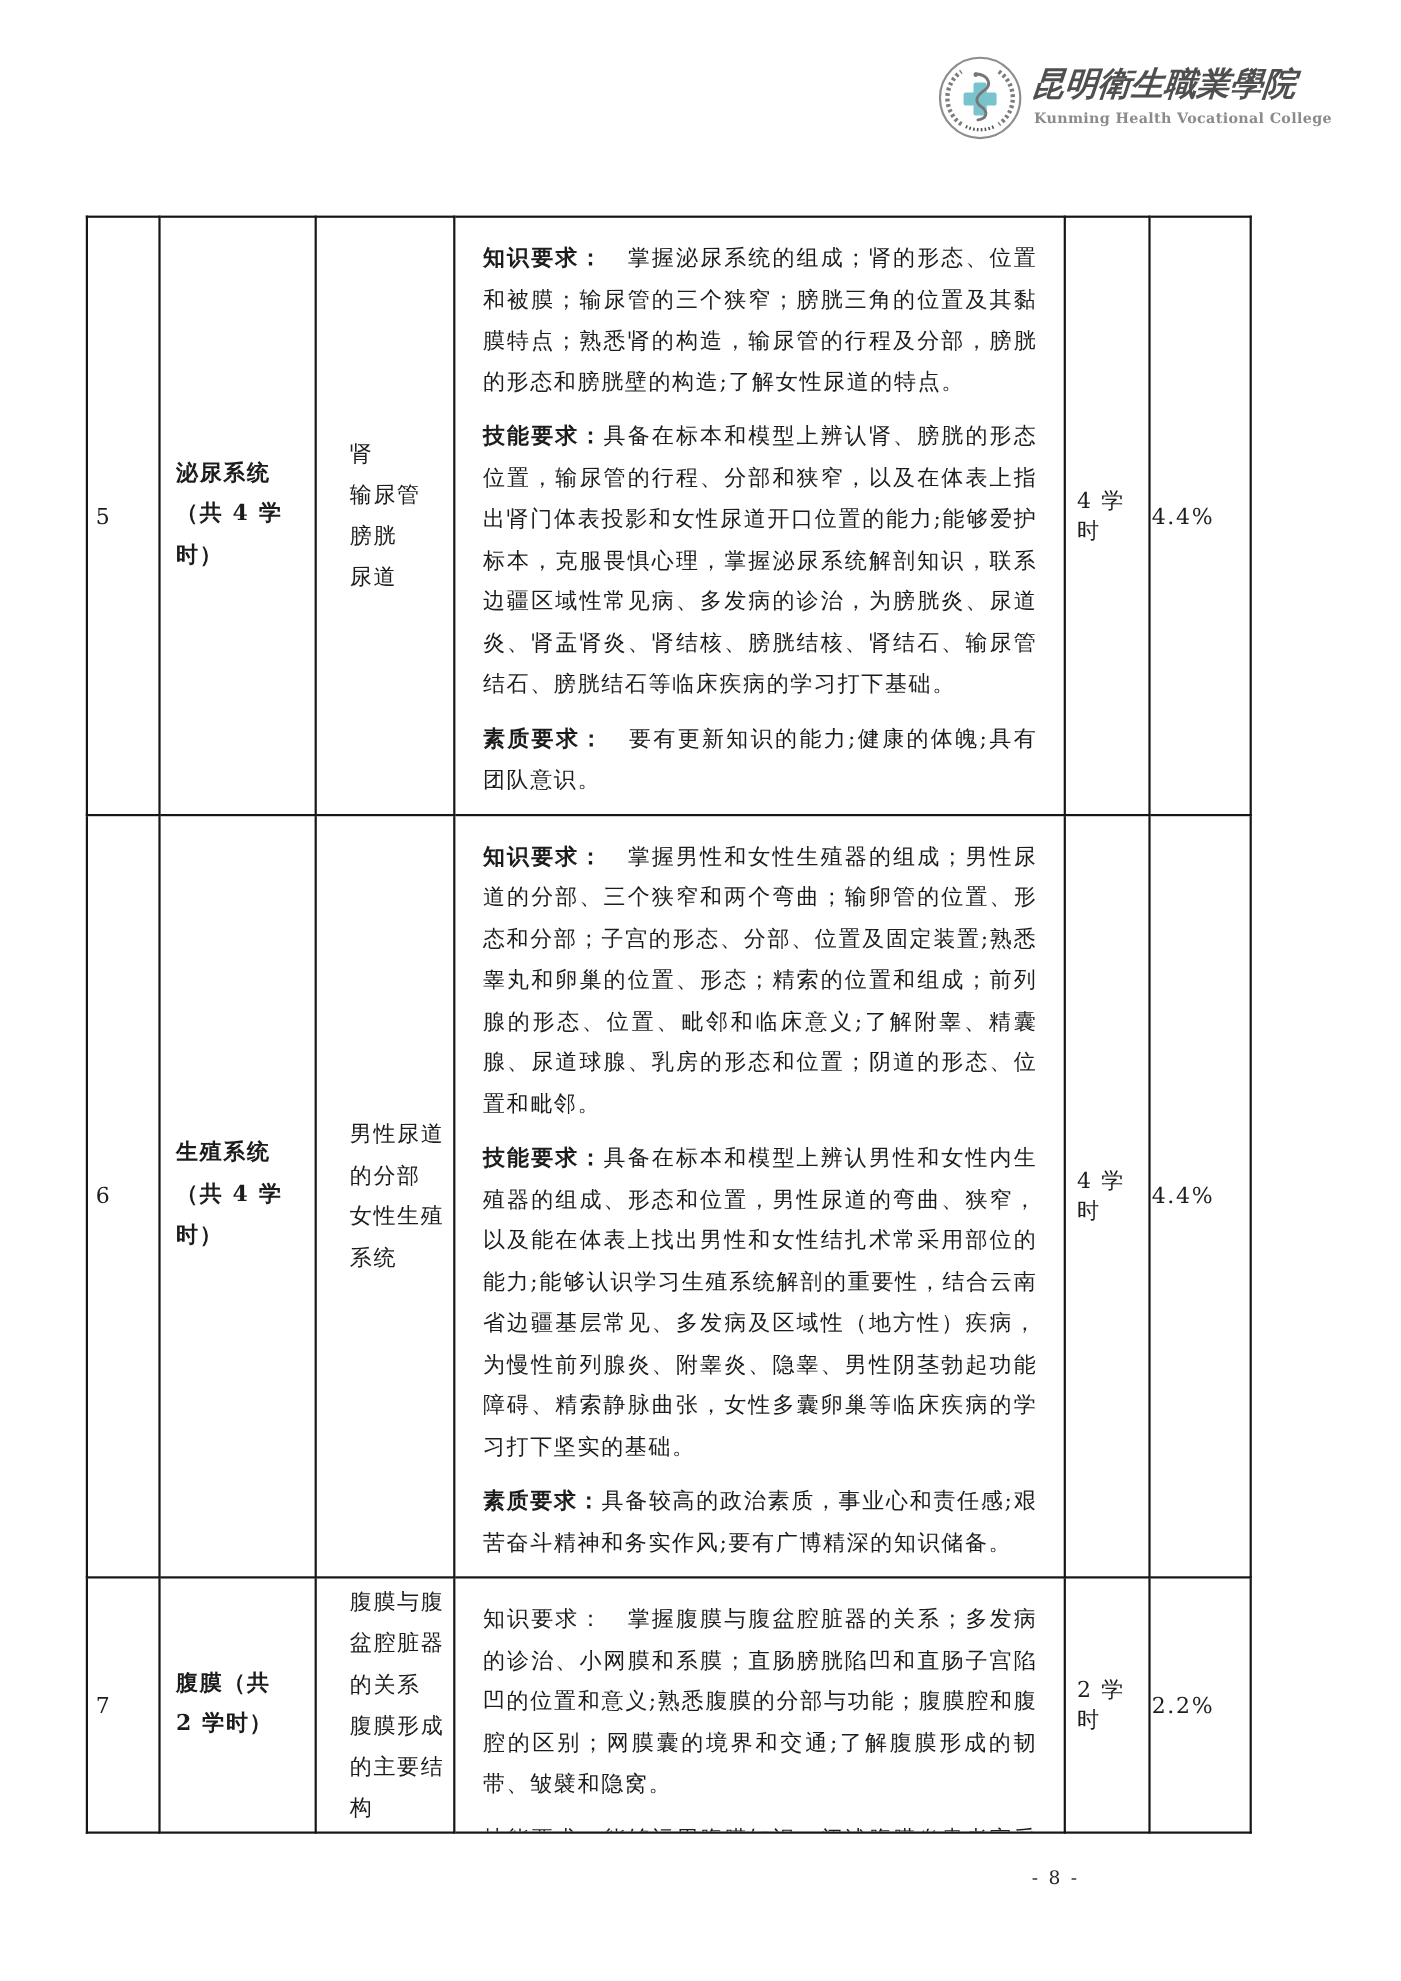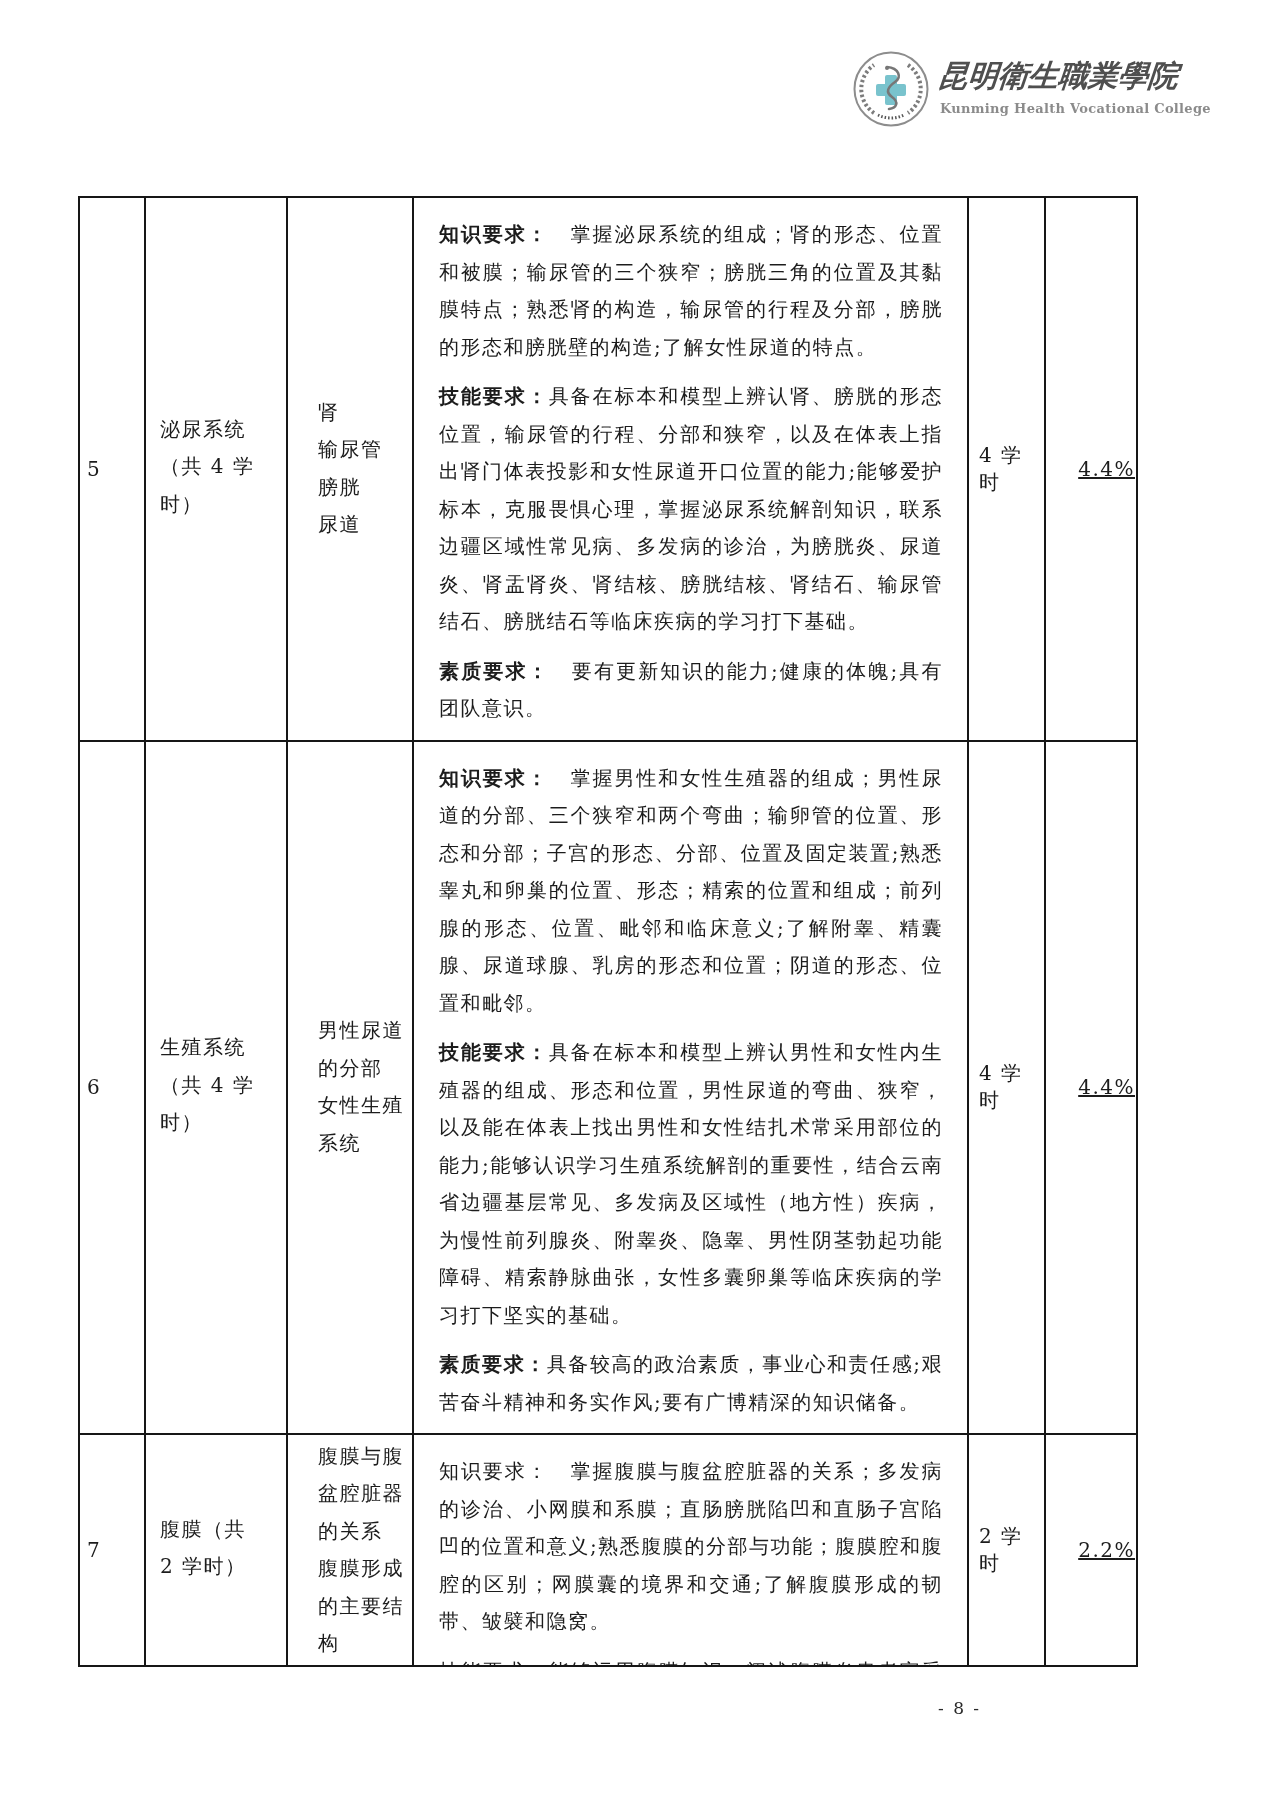--- a/index.html
+++ b/index.html
@@ -24,25 +24,25 @@
   
   table.syllabus {
     position:absolute; left:78px; top:196px;
     border-collapse:collapse; table-layout:fixed; width:1058px;
     font-size:20px; letter-spacing:1.5px; color:#1c1c1c;
   }
   table.syllabus td { border:2px solid #161616; vertical-align:middle; }
   tr.r5 { height:531px; } tr.r6 { height:616px; } tr.r7 { height:230px; }
 
   td.c-no  { padding-left:7px; vertical-align:middle; }
-  td.c-sys { padding:0 21px 4px 14px; line-height:37.5px; }
+  td.c-sys { padding:0 21px 4px 14px; line-height:37.5px;font-weight:bold; }
   td.c-top { padding:0 6px 0 30px; line-height:37.5px; }
   td.c-req { vertical-align:top; padding:6px 12px 0 13px; line-height:37.5px; text-align:justify; }
   td.c-hrs { padding:0 10px; line-height:27px; }
-  td.c-pct { text-align:right;text-decoration:underline; }
+  td.c-pct { text-align:left; }
 
   td.c-req p { margin:12px; }
   .lbl { font-weight:700; font-family:"DejaVu Sans", sans-serif; letter-spacing:1.5px; }
   .lbl.plain { font-weight:400; font-family:"DejaVu Serif", serif; }
   .clip { overflow:hidden; max-height:224px; }
 
   
   .page-num {
     position:absolute; left:938px; top:1698px;
     font-size:17px; letter-spacing:2px; color:#2a2a2a;

